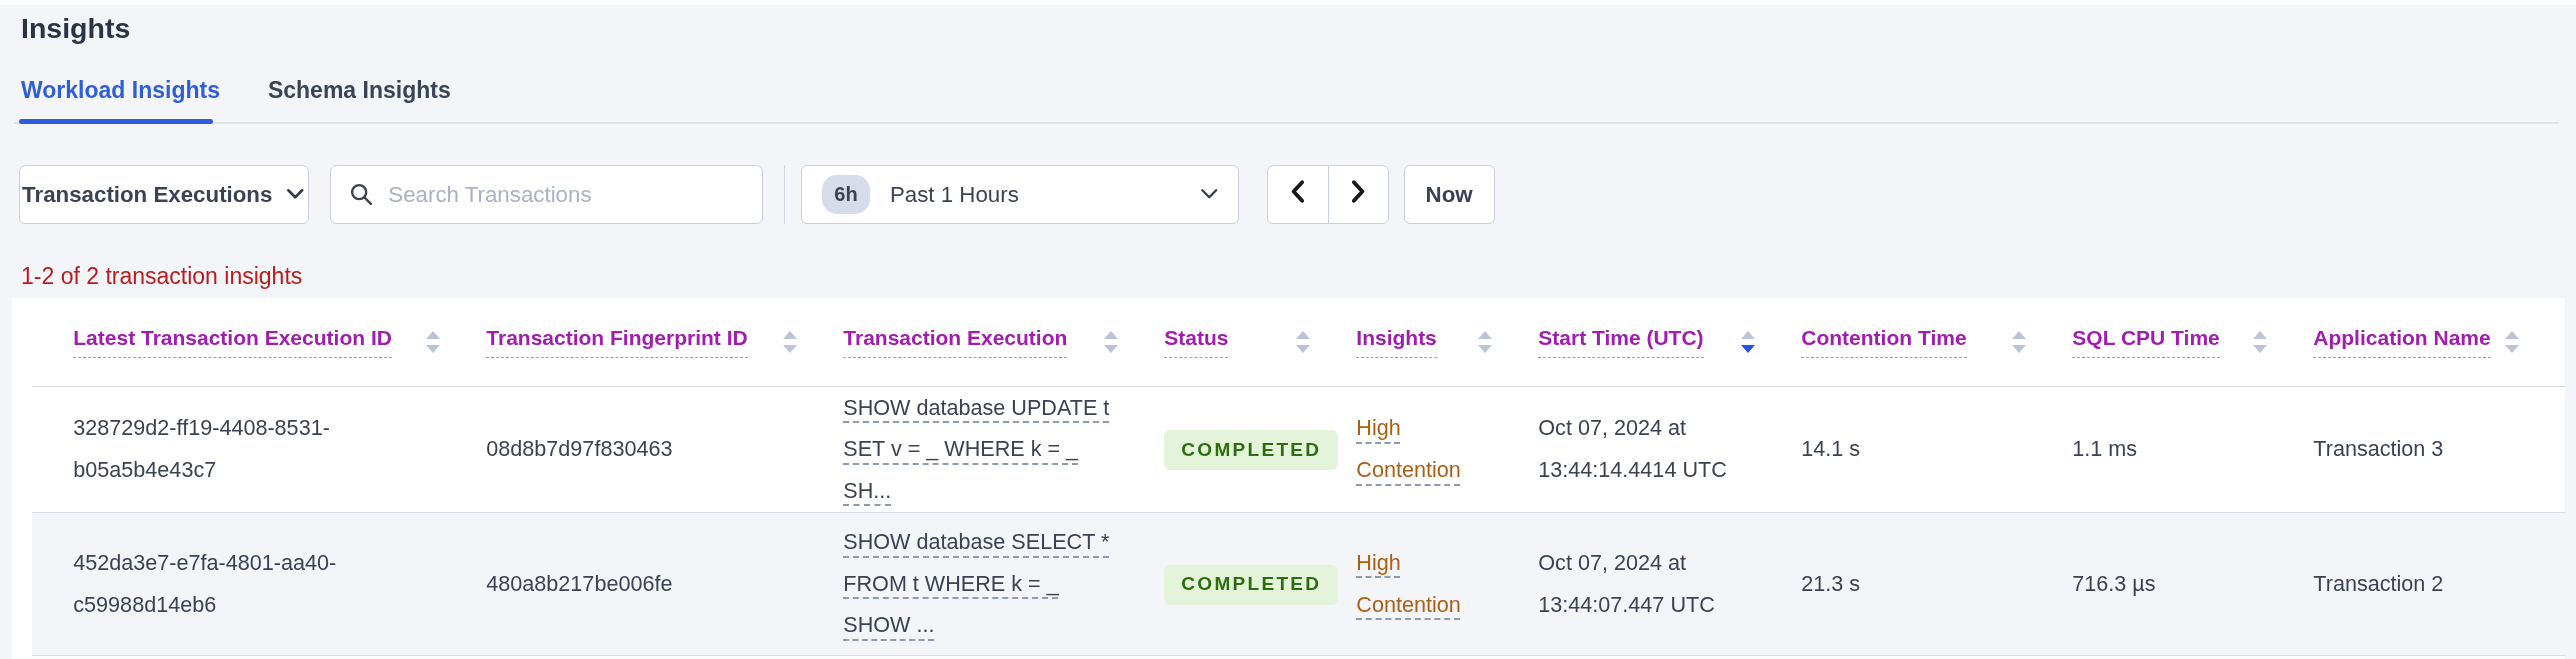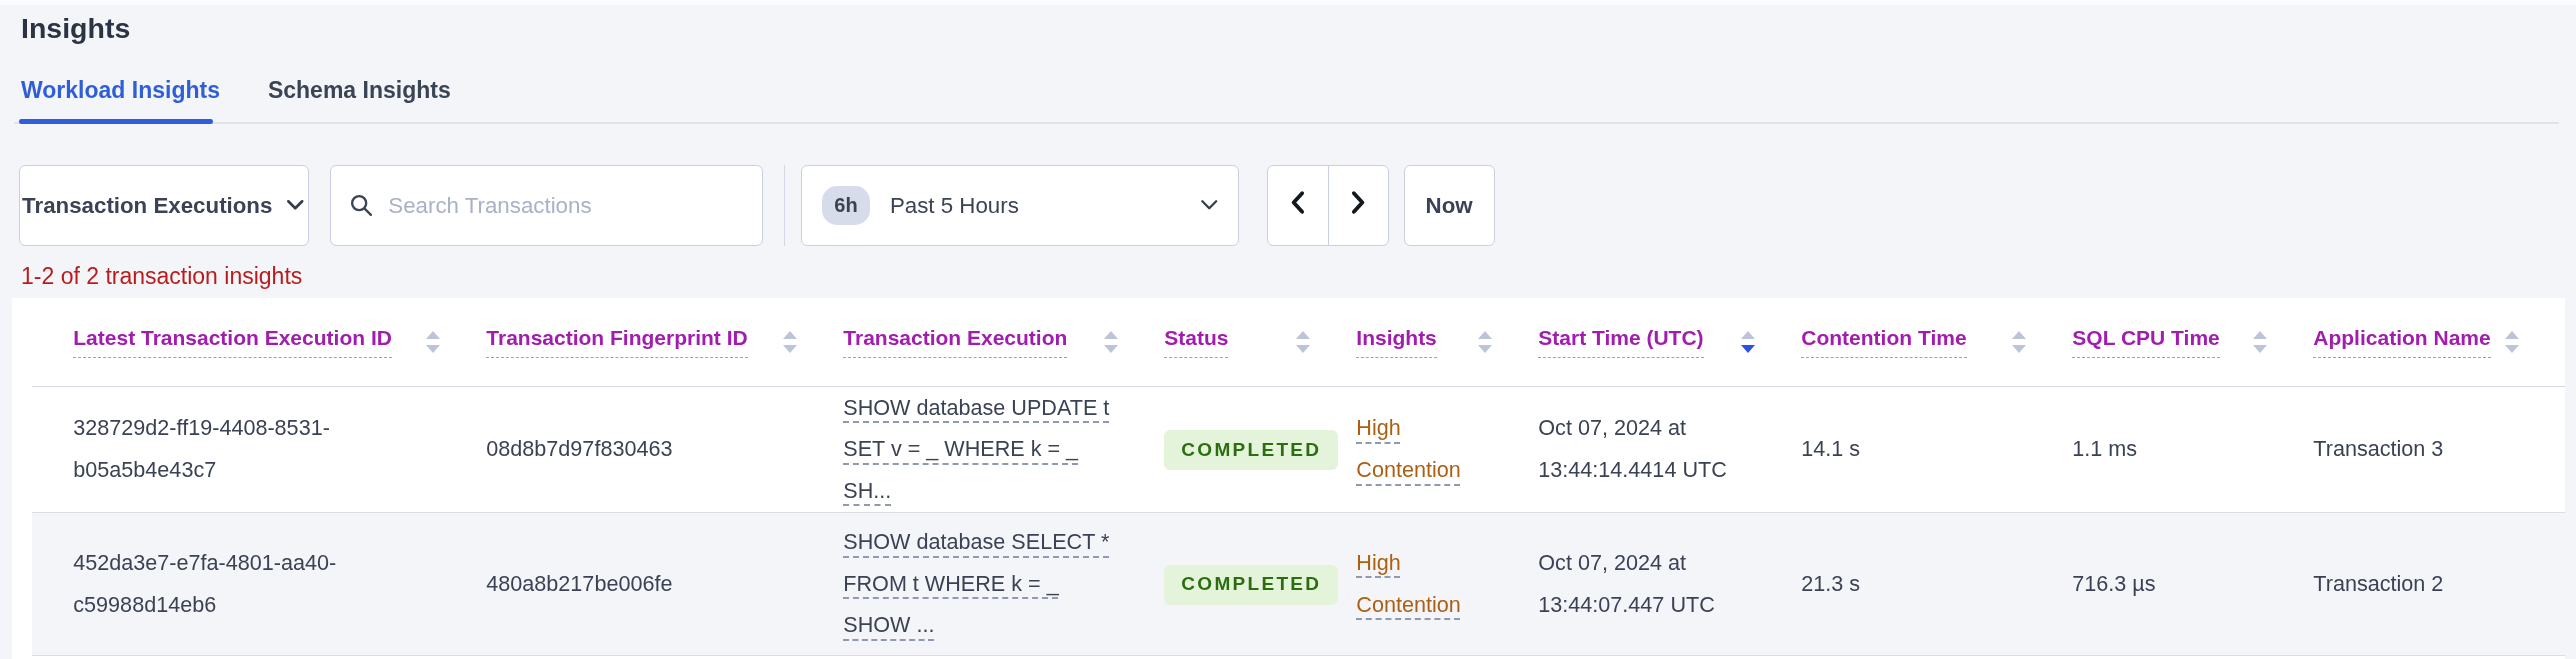--- a/index.html
+++ b/index.html
@@ -12,21 +12,21 @@
   .top-strip { position:absolute; top:0; left:0; right:0; height:5.4px; background:#fbfcfe; }
 
   .page-title { position:absolute; left:21px; top:12.3px; font-size:28.5px; font-weight:700; color:#2b3445; }
 
   .tabs { position:absolute; left:21px; top:77px; display:flex; gap:48px; font-size:23px; font-weight:700; }
   .tab { color:#394455; cursor:pointer; }
   .tab.active { color:#2e5fd9; }
   .tabs-track { position:absolute; left:14px; right:17px; top:122px; height:1.5px; background:#e0e3eb; }
   .tabs-active-bar { position:absolute; left:18.5px; width:194px; top:119px; height:4.6px; background:#2e5fd9; border-radius:2.3px; }
 
-  .toolbar { position:absolute; left:18.5px; top:165px; height:81px; display:flex; align-items:stretch; }
+  .toolbar { position:absolute; left:18.5px; top:165px; height:59px; display:flex; align-items:stretch; }
   .tb-btn {
     background:#fff; border:1.5px solid #c9cfdf; border-radius:6.2px;
     display:flex; align-items:center; color:#3a4254; font-size:22.3px; font-weight:700;
   }
   .btn-type { width:290px; justify-content:center; gap:14px; }
   .search-box { width:433px; margin-left:21px; padding:0 18.5px; gap:12.3px; font-weight:400; }
   .search-box input { border:none; outline:none; flex:1; font:inherit; font-size:22.3px; color:#3a4254; background:transparent; min-width:0; }
   .search-box input::placeholder { color:#a9b1c4; opacity:1; }
   .btn-filters { width:158px; margin-left:20px; justify-content:center; gap:10.8px; }
   .tb-divider { width:1.5px; background:#d4d8e4; margin-left:21px; }
@@ -103,21 +103,21 @@
         </svg>
     </span>
     <input type="text" placeholder="Search Transactions" style="">
   </div>
 
 
   <div class="tb-divider"></div>
 
   <div class="tb-btn time-picker">
     <span class="time-badge">6h</span>
-    <span class="time-label">Past 5 Hours</span>
+    <span class="time-label">Past 1 Hours</span>
     <span class="chev">
       <svg width="18.5" height="12.3" viewBox="0 0 24 16">
           <polyline points="3,3 12,12 21,3" fill="none" stroke="#353d4d" stroke-width="3" stroke-linecap="round" stroke-linejoin="round"></polyline>
         </svg>
     </span>
   </div>
 
   <div class="tb-btn pager">
     <div class="pager-half">
       <span>

